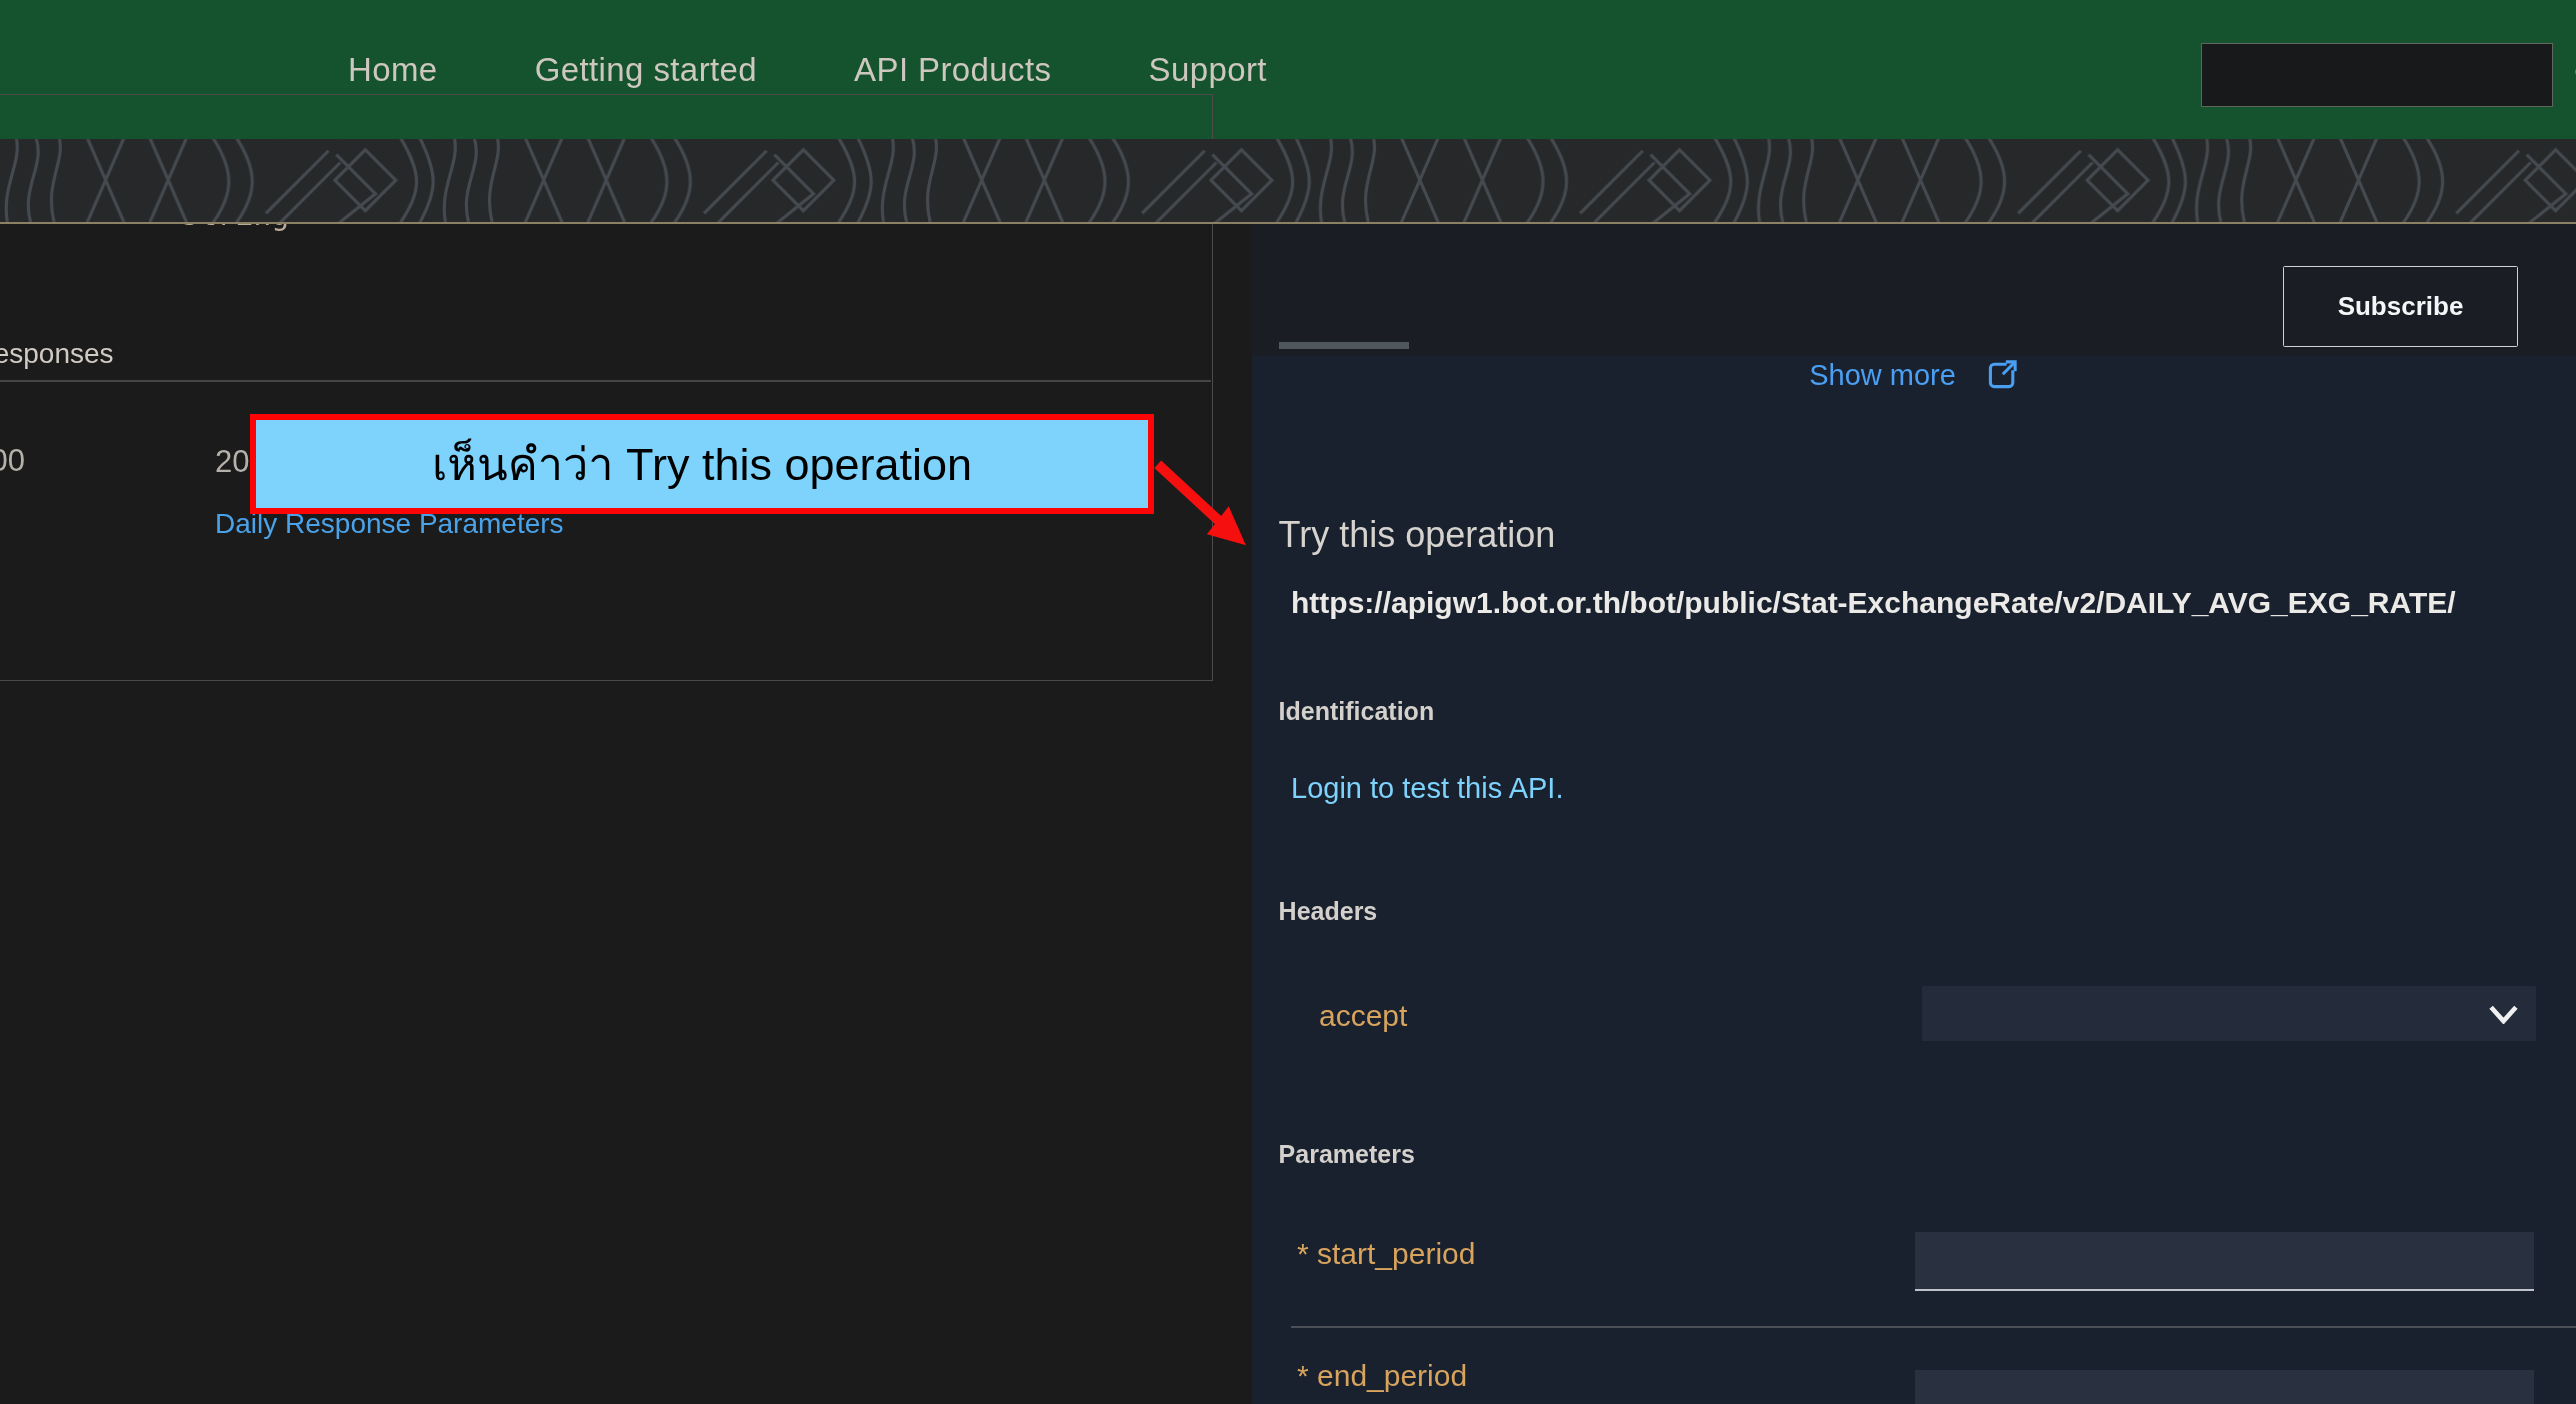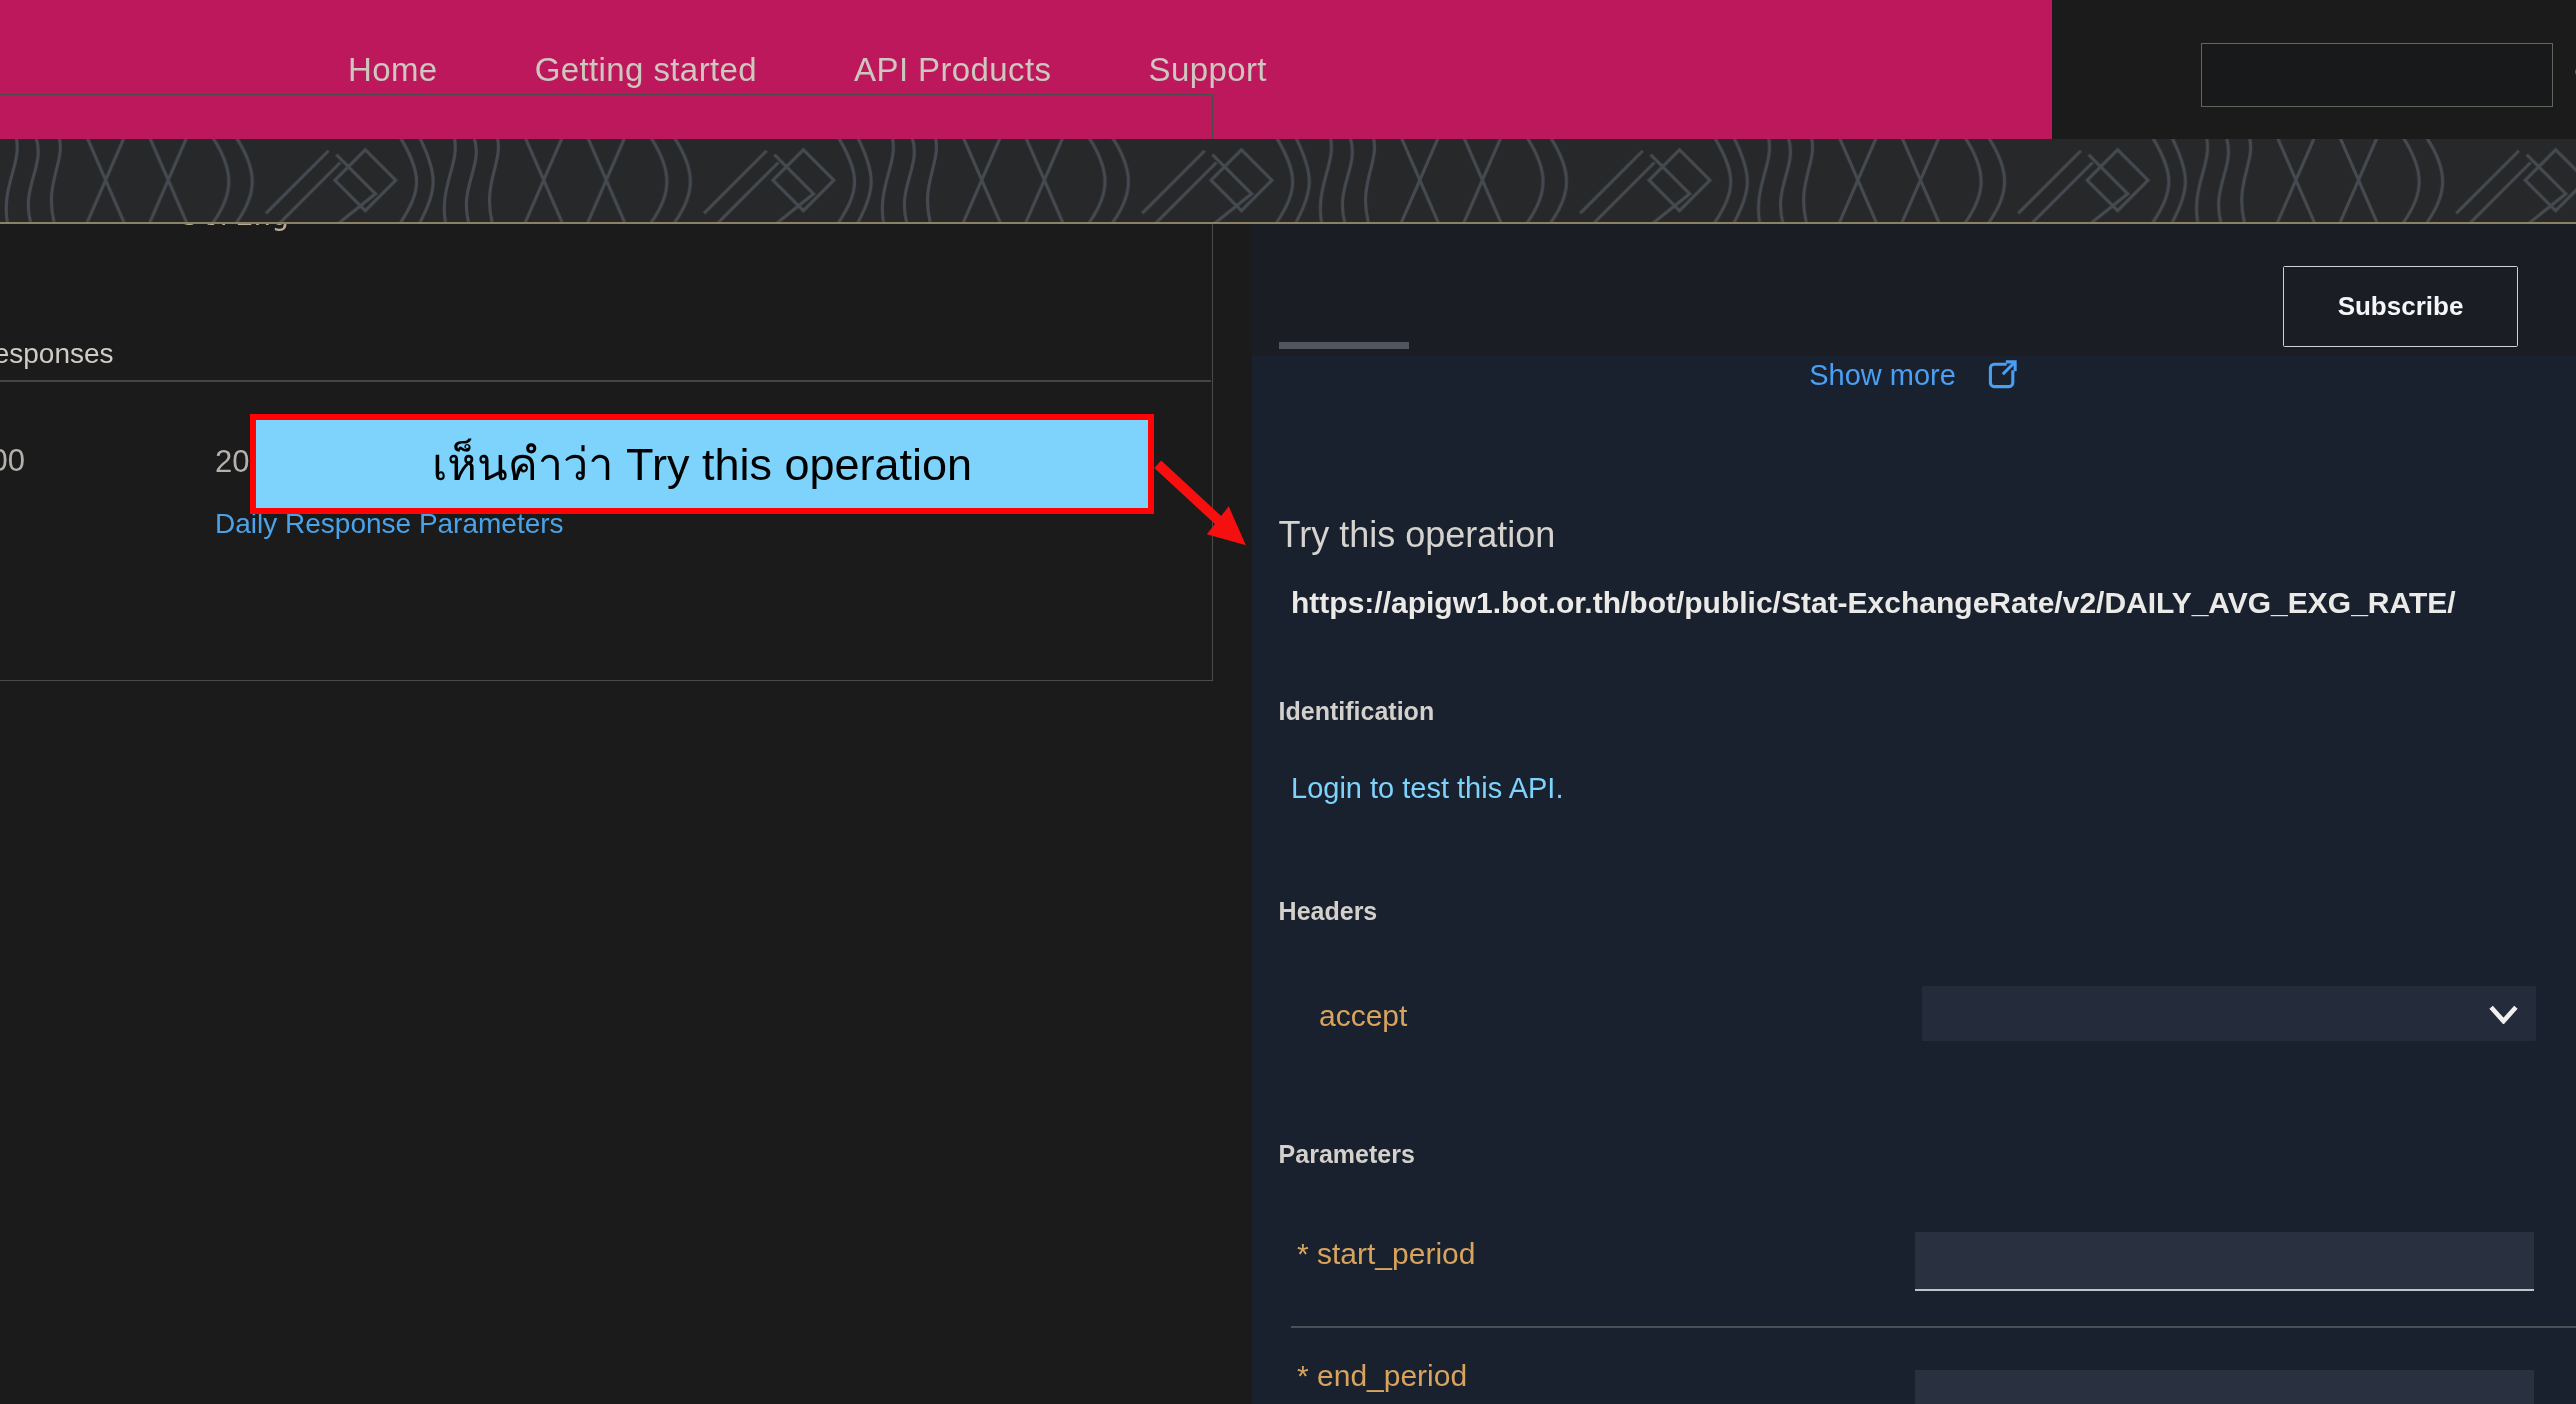--- a/index.html
+++ b/index.html
@@ -5,21 +5,21 @@
   html,body{margin:0;padding:0;}
   body{
     width:2576px;height:1404px;position:relative;overflow:hidden;
     background:#1b1b1b;
     font-family:"Liberation Sans", sans-serif;
     -webkit-font-smoothing:antialiased;
   }
   .abs{position:absolute;}
 
   
-  .navbar{left:0;top:0;width:2052px;height:139px;background:#be185d;}
+  .navbar{left:0;top:0;width:2576px;height:139px;background:#14532d;}
   .nav-items{left:348px;top:0;height:139px;display:flex;align-items:center;gap:97px;}
   .nav-item{font-size:33px;color:#cdc7bf;letter-spacing:0.4px;cursor:pointer;white-space:nowrap;}
   .searchbox{left:2201px;top:43px;width:350px;height:62px;background:#18191a;
     border:0.8px solid #5e665e;display:flex;align-items:center;}
   .searchbox input{flex:1;height:100%;background:transparent;border:none;outline:none;
     color:#e6e6e6;font-size:26.6px;padding:0 12.5px;font-family:"Liberation Sans",sans-serif;}
   .search-icon{width:44px;height:44px;margin-right:11px;flex:0 0 auto;cursor:pointer;}
 
   
   .pattern-band{left:0;top:139px;width:2576px;height:83px;background:#26282a;

